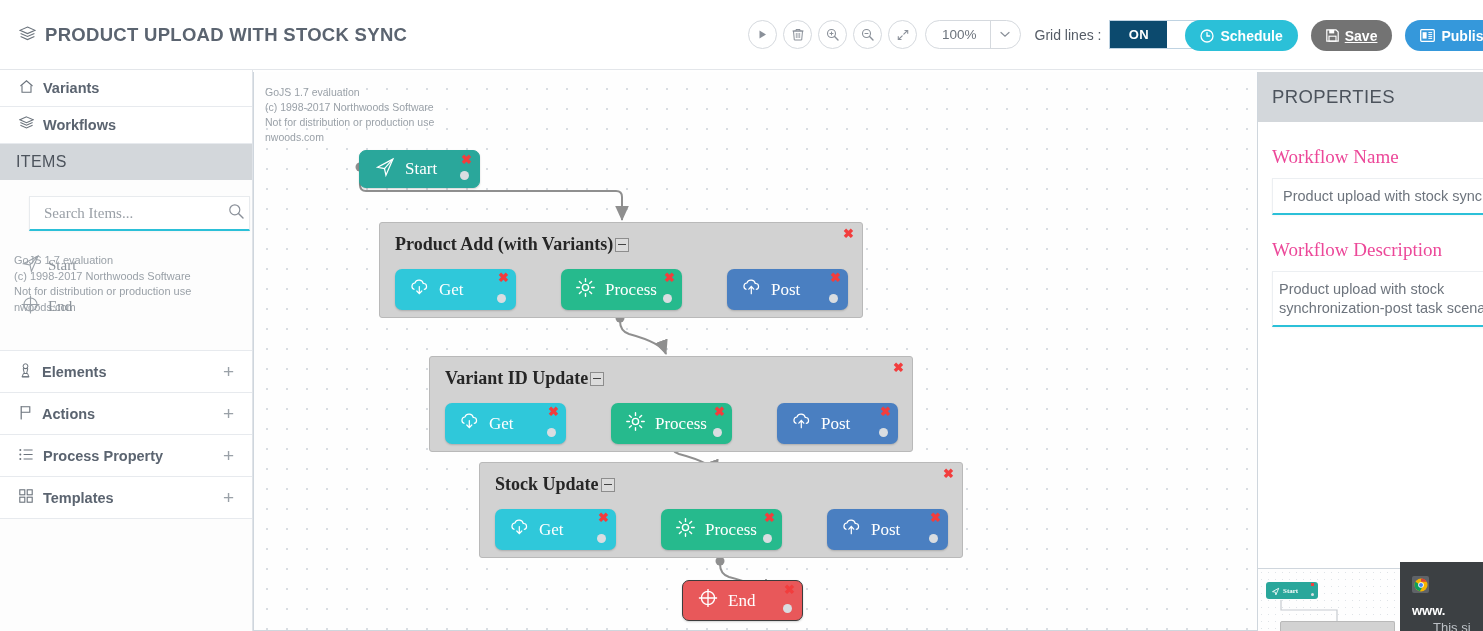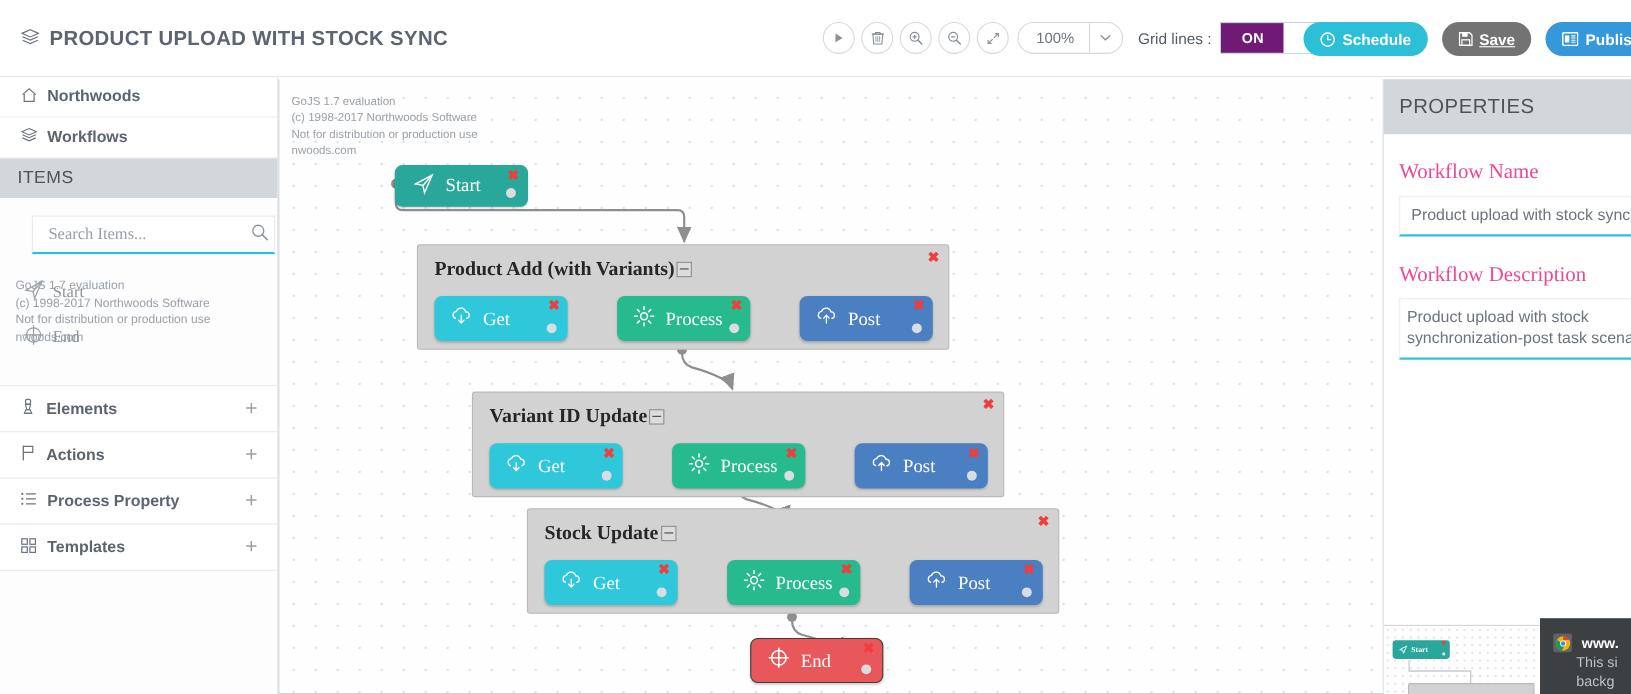--- a/index.html
+++ b/index.html
@@ -42,21 +42,21 @@
   .zoom-caret {
     width: 30px; height: 27px; border-left: 1px solid #d5d9de;
     display: flex; align-items: center; justify-content: center; cursor: pointer;
   }
   .gridlabel { margin-left: 14px; font-size: 14px; color: #555c66; white-space: nowrap; }
   .toggle {
     margin-left: 8px; width: 116px; height: 29px; border: 1px solid #bfd3e2;
     display: flex; background: #fff; cursor: pointer;
   }
   .toggle-on {
-    width: 58px; background: #701a75; color: #fff; font-size: 13px; font-weight: bold;
+    width: 58px; background: #0c4a6e; color: #fff; font-size: 13px; font-weight: bold;
     display: flex; align-items: center; justify-content: center; letter-spacing: .4px;
   }
   .toggle-off { width: 58px; background: #fff; }
 
   .actions { position: absolute; right: 0px; top: 20px; display: flex; align-items: center; }
   .pill {
     height: 31px; border-radius: 16px; border: none; color: #fff; cursor: pointer;
     font-size: 14px; font-weight: bold; display: flex; align-items: center;
     padding: 13px 15px; gap: 6px; margin-left: 13px; font-family: "Liberation Sans", sans-serif;
   }
@@ -204,21 +204,21 @@
   .mini-group {
     position: absolute; left: 22px; top: 52px; width: 115px; height: 22px;
     background: #d2d2d2; border: 1px solid #b9b9b9; border-radius: 2px;
   }
 
   
   .chrome-notif {
     position: absolute; left: 1400px; top: 562px; width: 83px; height: 69px;
     background: #3c4043; color: #fff; padding: 14px 0 0 12px; overflow: hidden;
   }
-  .chrome-row { display: flex; align-items: flex-start; gap: 9px; }
+  .chrome-row { display: flex; align-items: flex-start; gap: 9px; flex-direction: column; }
   .chrome-icon {
     width: 17px; height: 17px; border-radius: 2px; flex: none;
     display: flex; align-items: center; justify-content: center; background: #5f6368;
   }
   .chrome-title { font-size: 13px; font-weight: bold; white-space: nowrap; line-height: 17px; }
   .chrome-body { font-size: 13px; color: #bdc1c6; line-height: 18px; white-space: nowrap; margin-left: 21px; }
 </style>
 </head>
 <body>
 
@@ -321,21 +321,21 @@
   </div>
 
   <div class="sidebar">
     <div class="nav-item">
       <span>
         <svg width="15" height="15" viewBox="0 0 15 15">
           <path d="M1.5 7 L7.5 1.8 L13.5 7" fill="none" stroke="#6b737c" stroke-width="1.1"></path>
           <path d="M3 6.4 V13.2 h9 V6.4" fill="none" stroke="#6b737c" stroke-width="1.1"></path>
         </svg>
       </span>
-      <span>Northwoods</span>
+      <span>Variants</span>
     </div>
     <div class="nav-item">
       <span>
         <svg width="15" height="15" viewBox="0 0 17 17">
           <path d="M8.5 1 L16 4.3 L8.5 7.6 L1 4.3 Z" fill="none" stroke="#6b737c" stroke-width="1.2"></path>
           <path d="M1.6 7.4 L8.5 10.4 L15.4 7.4" fill="none" stroke="#6b737c" stroke-width="1.2"></path>
           <path d="M1.6 10.6 L8.5 13.6 L15.4 10.6" fill="none" stroke="#6b737c" stroke-width="1.2"></path>
         </svg>
       </span>
       <span>Workflows</span>

